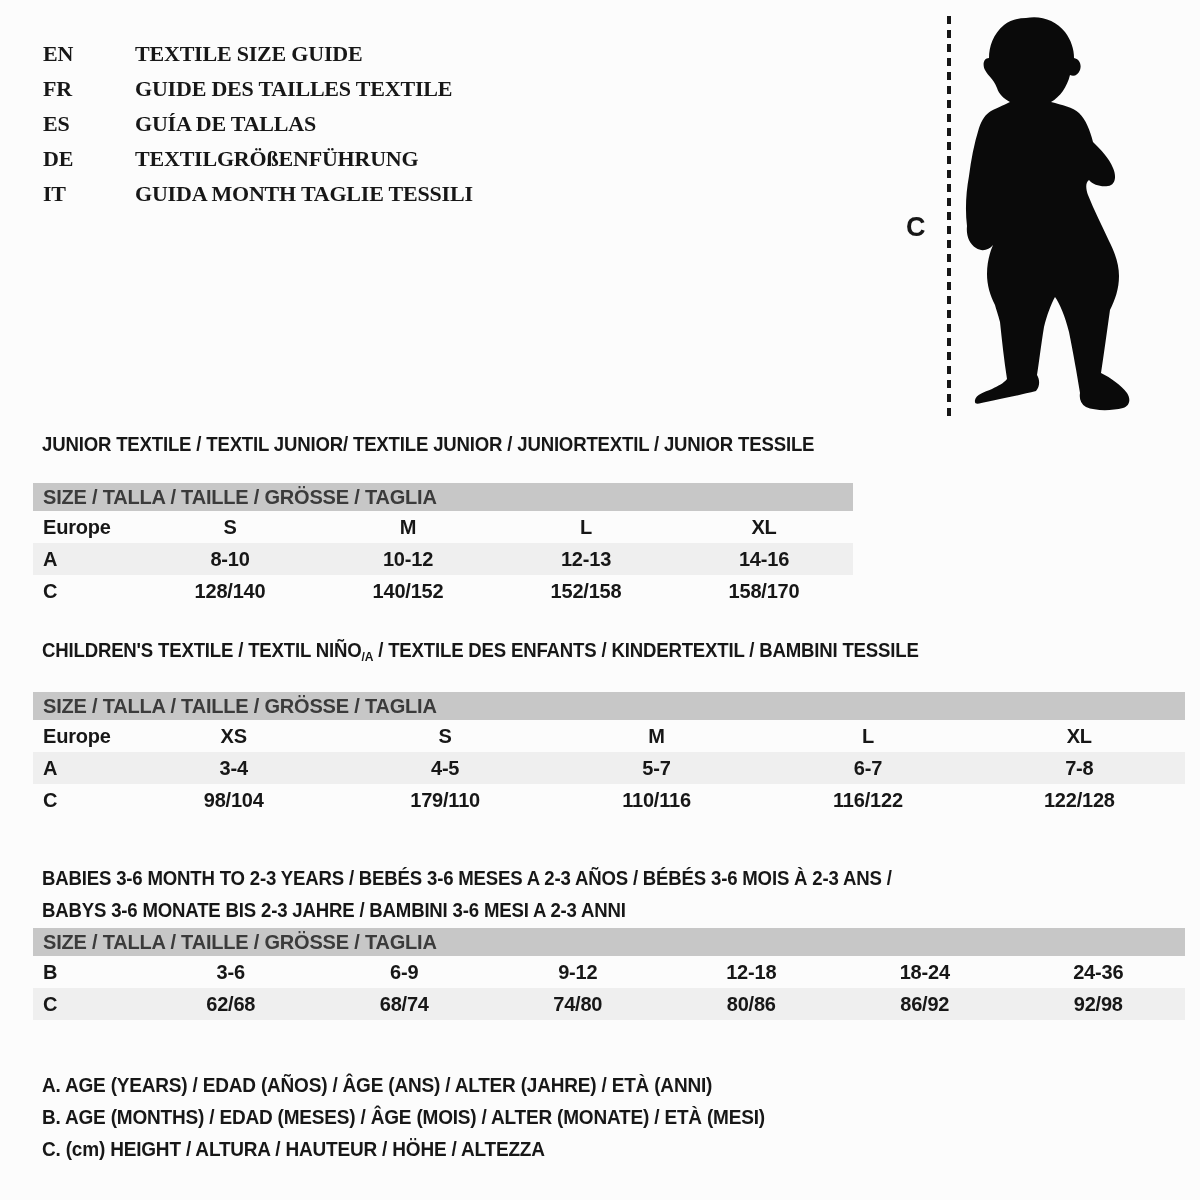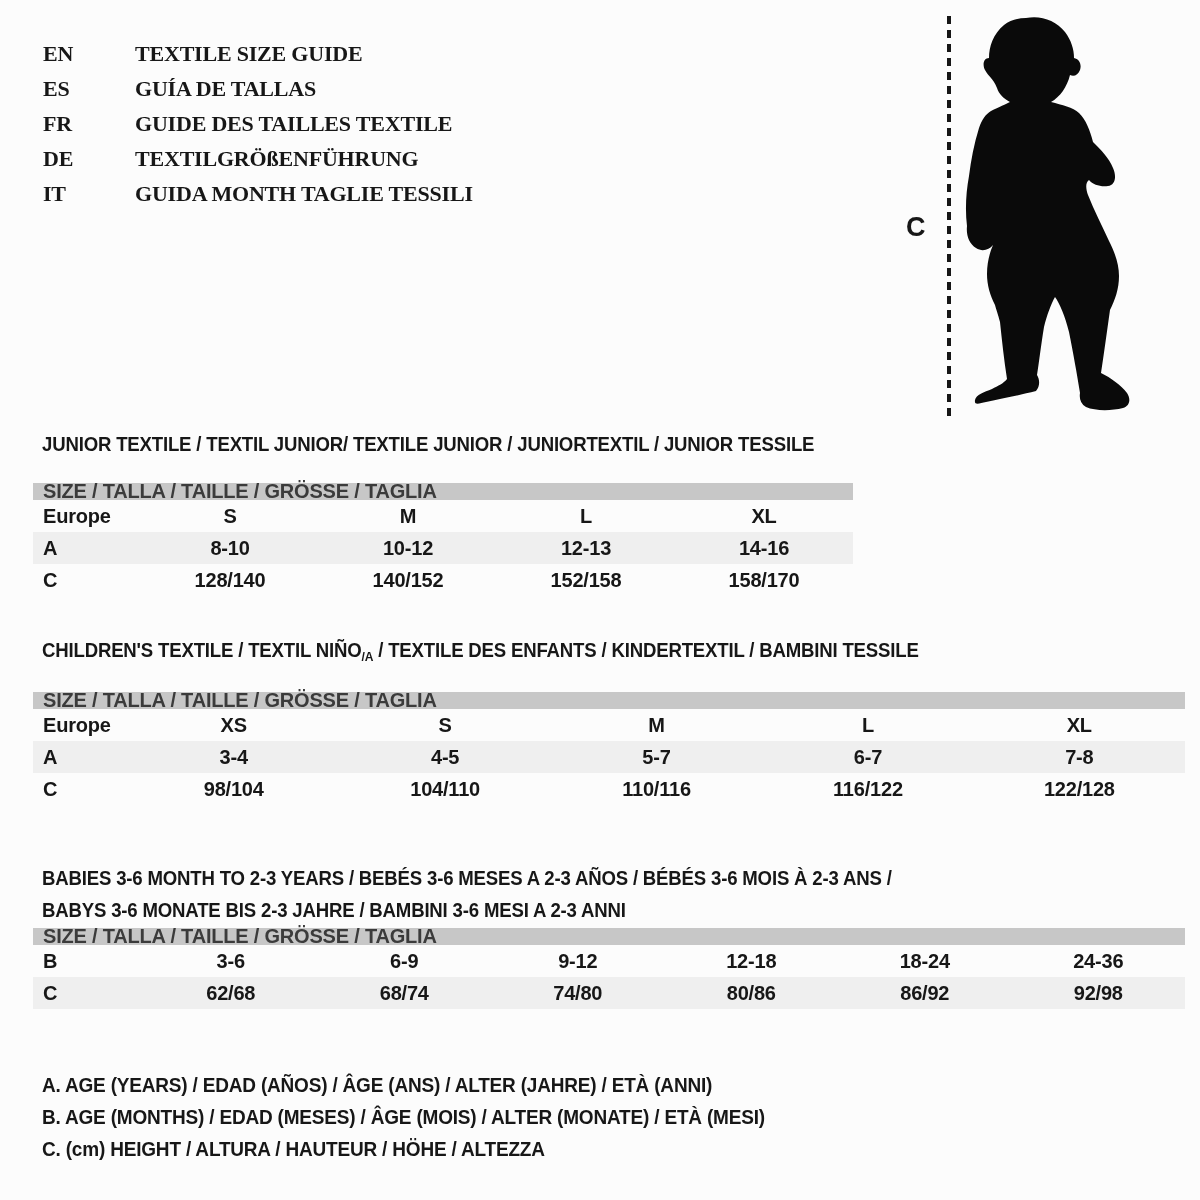--- a/index.html
+++ b/index.html
@@ -27,21 +27,21 @@
   
   .sec-title{
     font-size:20px;white-space:nowrap;
     transform:scaleX(0.93);transform-origin:left center;
   }
   .sec-title .sub{font-size:13px;vertical-align:-4px;}
 
   
   .size-table{position:absolute;}
   .size-bar{
-    height:17px;background:#c7c7c7;color:#3b3b3b;
+    height:28px;background:#c7c7c7;color:#3b3b3b;
     display:flex;align-items:center;
     padding-left:10px;box-sizing:border-box;
     font-size:20px;white-space:nowrap;
   }
   .t-row{display:flex;align-items:center;height:32px;font-size:20px;}
   .t-row.shaded{background:#efefef;}
   .t-row .lbl{padding-left:10px;box-sizing:border-box;text-align:left;}
   .t-row .val{flex:1;text-align:center;}
   .w-junior .lbl{width:108px;flex:0 0 108px;}
   .w-children .lbl{width:95px;flex:0 0 95px;}
@@ -53,26 +53,26 @@
 </style>
 </head>
 <body>
 
 <div class="abs" style="left:43px;top:36px;">
   <div class="lang-row">
     <span class="lang-code">EN</span>
     <span class="lang-title">TEXTILE SIZE GUIDE</span>
   </div>
   <div class="lang-row">
+    <span class="lang-code">FR</span>
+    <span class="lang-title">GUIDE DES TAILLES TEXTILE</span>
+  </div>
+  <div class="lang-row">
     <span class="lang-code">ES</span>
     <span class="lang-title">GUÍA DE TALLAS</span>
-  </div>
-  <div class="lang-row">
-    <span class="lang-code">FR</span>
-    <span class="lang-title">GUIDE DES TAILLES TEXTILE</span>
   </div>
   <div class="lang-row">
     <span class="lang-code">DE</span>
     <span class="lang-title">TEXTILGRÖßENFÜHRUNG</span>
   </div>
   <div class="lang-row">
     <span class="lang-code">IT</span>
     <span class="lang-title">GUIDA MONTH TAGLIE TESSILI</span>
   </div>
 </div>
@@ -172,21 +172,21 @@
     <div class="lbl">A</div>
     <div class="val">3-4</div>
     <div class="val">4-5</div>
     <div class="val">5-7</div>
     <div class="val">6-7</div>
     <div class="val">7-8</div>
   </div>
   <div class="t-row">
     <div class="lbl">C</div>
     <div class="val">98/104</div>
-    <div class="val">104/110</div>
+    <div class="val">179/110</div>
     <div class="val">110/116</div>
     <div class="val">116/122</div>
     <div class="val">122/128</div>
   </div>
 </div>
 
 <div class="abs" style="left:42px;top:862px;">
   <div class="sec-title" style="line-height:32px;">BABIES 3-6 MONTH TO 2-3 YEARS / BEBÉS 3-6 MESES A 2-3 AÑOS / BÉBÉS 3-6 MOIS À 2-3 ANS /</div>
   <div class="sec-title" style="line-height:32px;">BABYS 3-6 MONATE BIS 2-3 JAHRE / BAMBINI 3-6 MESI A 2-3 ANNI</div>
 </div>

